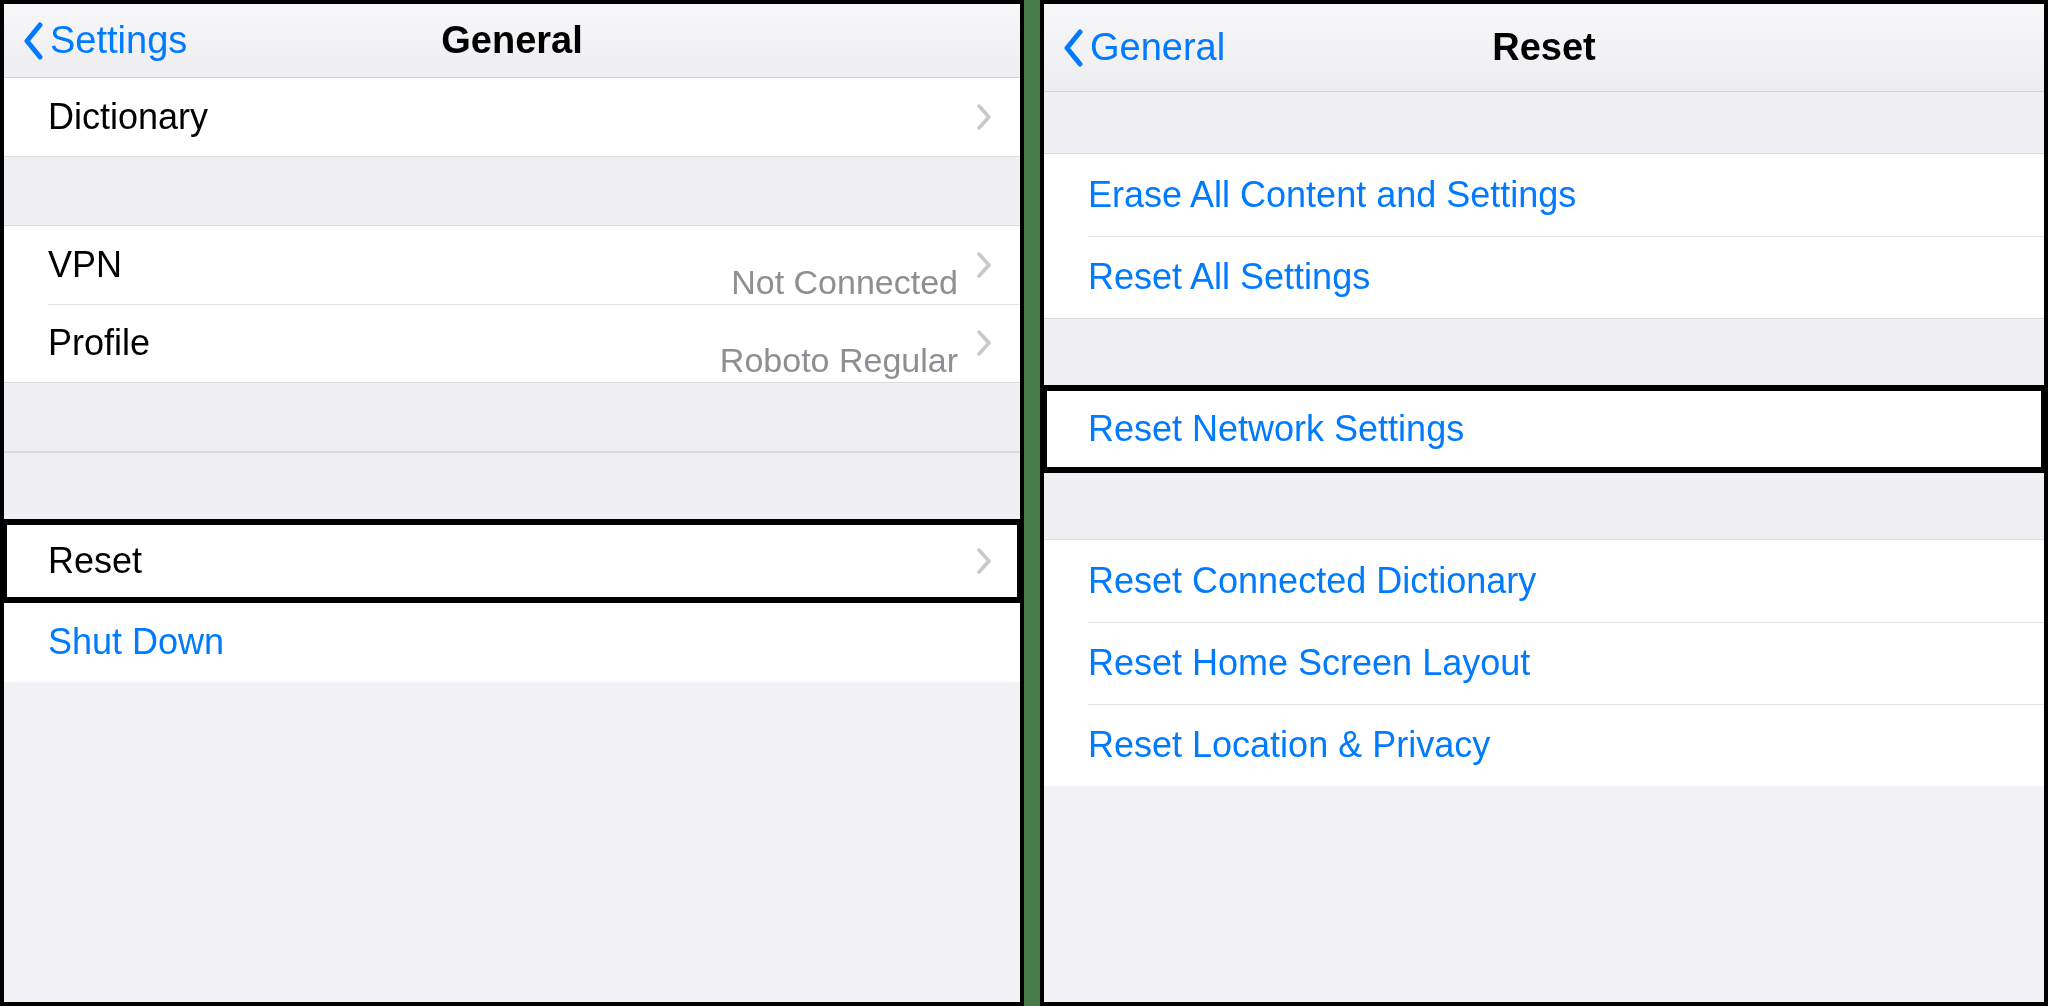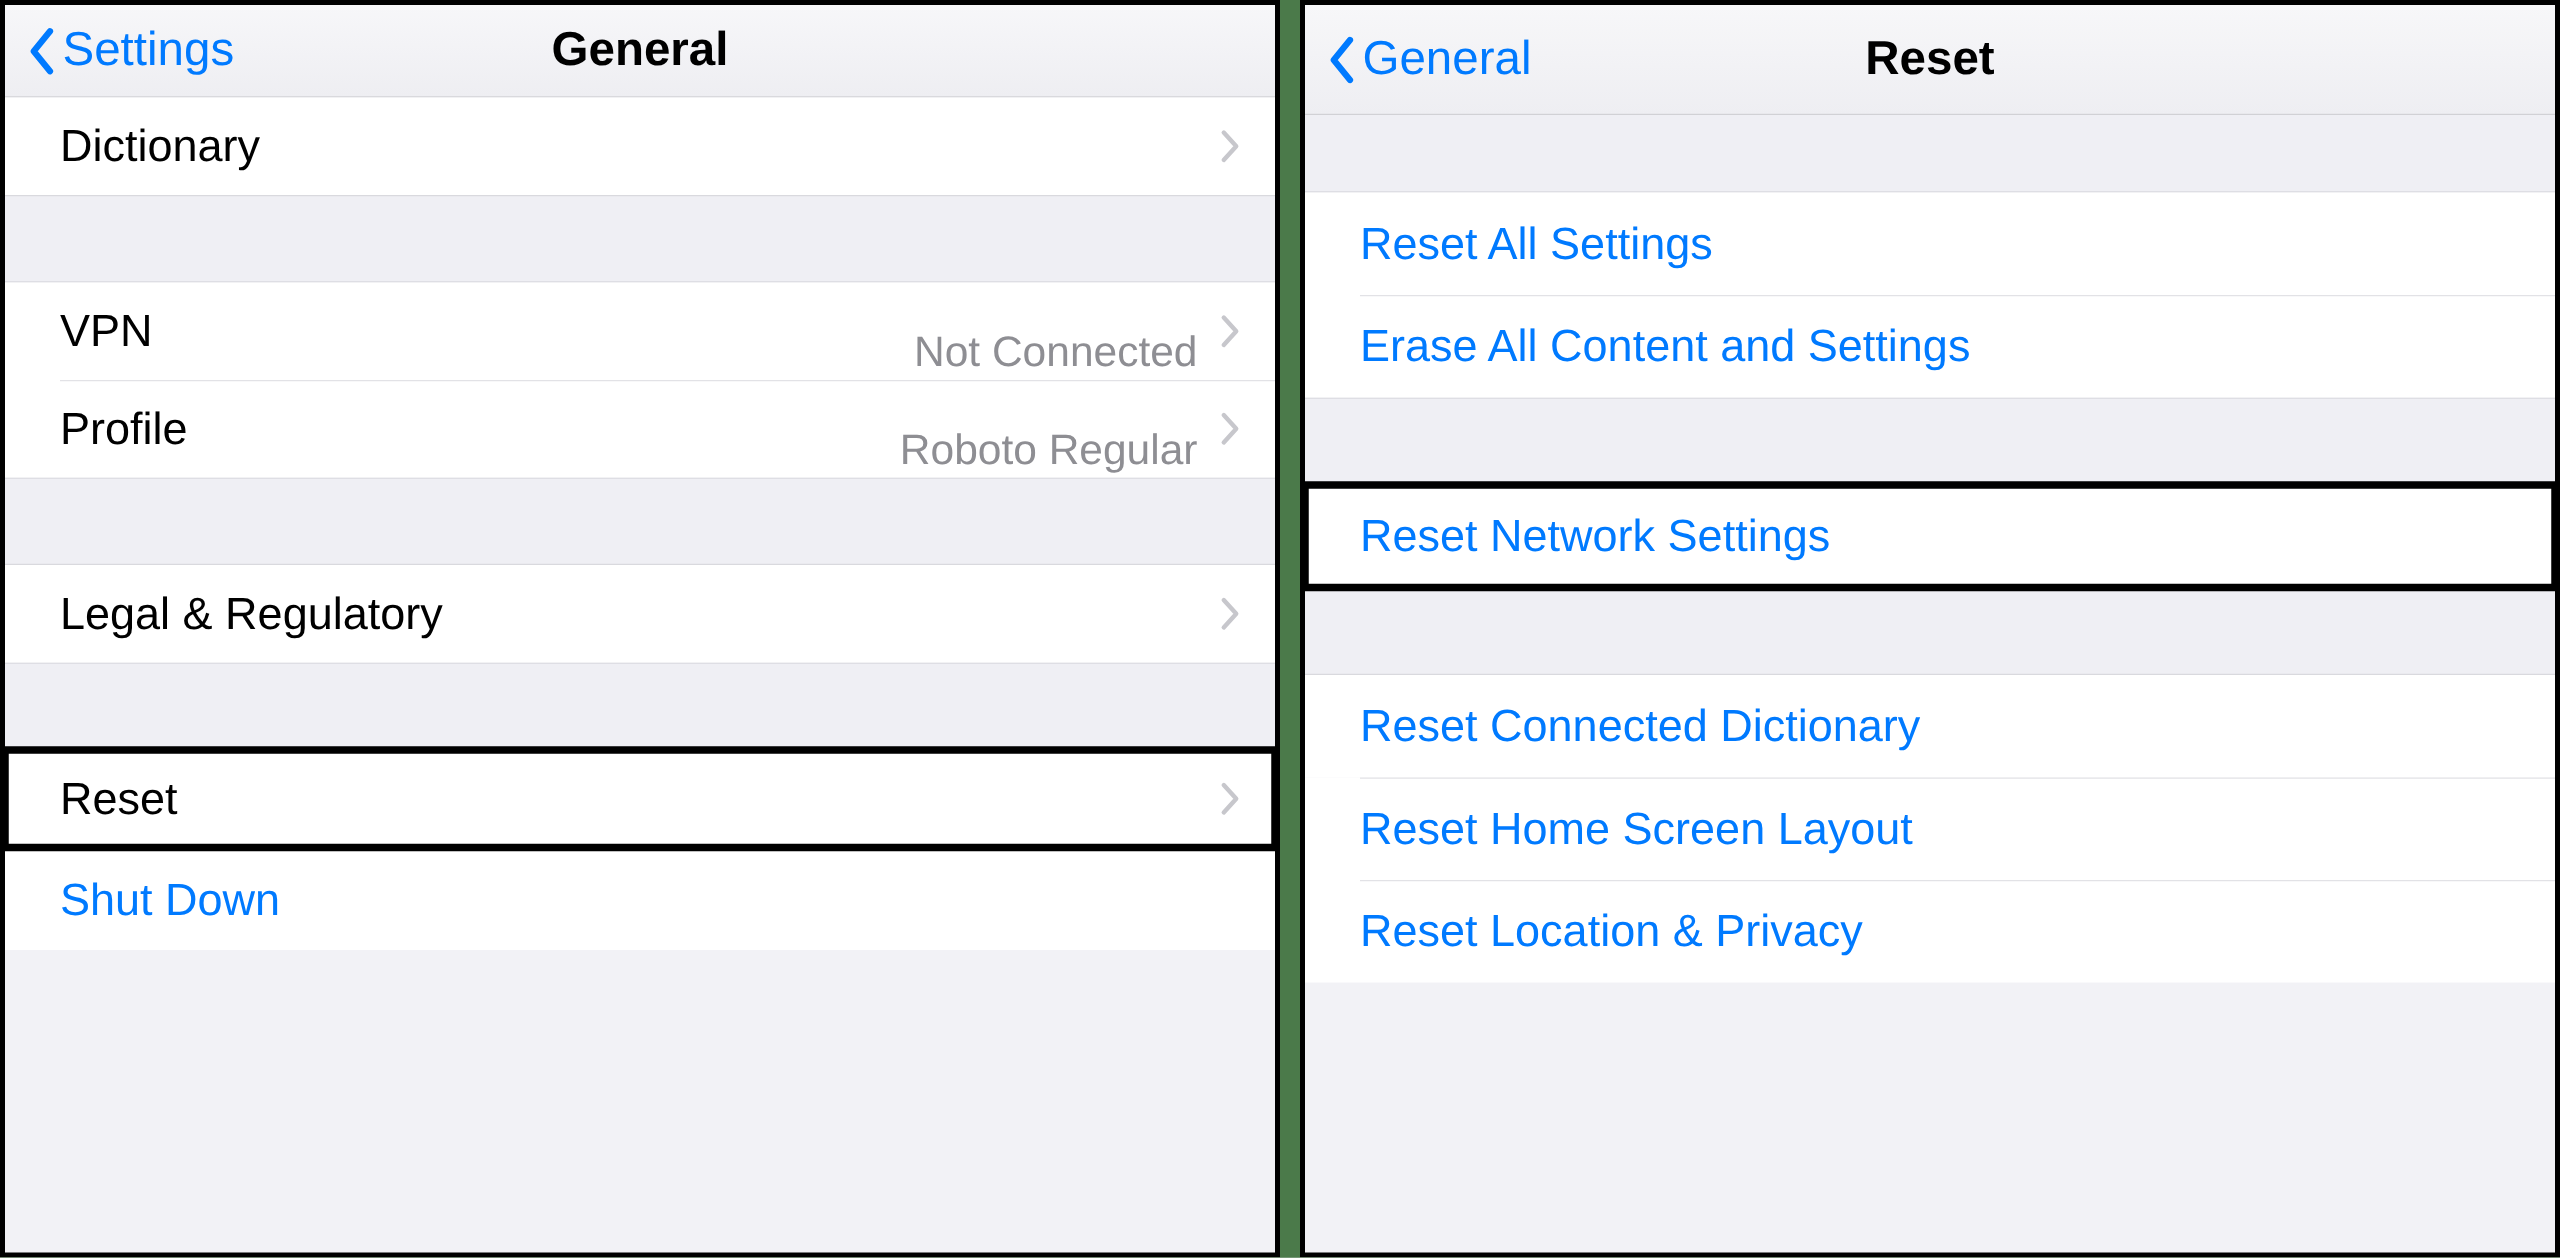--- a/index.html
+++ b/index.html
@@ -122,26 +122,20 @@
     <div class="row">
       <span class="label">Profile</span>
       <span class="value">Roboto Regular</span>
       <svg class="disc" viewBox="0 0 16 28">
         <polyline points="3,3 13,14 3,25" fill="none" stroke="#c7c7cc" stroke-width="3.5" stroke-linecap="round" stroke-linejoin="round"></polyline>
       </svg>
     </div>
 
     <div class="section-gap"></div>
 
-    <div class="row">
-      <span class="label">Legal &amp; Regulatory</span>
-      <svg class="disc" viewBox="0 0 16 28">
-        <polyline points="3,3 13,14 3,25" fill="none" stroke="#c7c7cc" stroke-width="3.5" stroke-linecap="round" stroke-linejoin="round"></polyline>
-      </svg>
-    </div>
 
     <div class="section-gap"></div>
 
     <div class="row highlight">
       <span class="label">Reset</span>
       <svg class="disc" viewBox="0 0 16 28">
         <polyline points="3,3 13,14 3,25" fill="none" stroke="#c7c7cc" stroke-width="3.5" stroke-linecap="round" stroke-linejoin="round"></polyline>
       </svg>
     </div>
 
@@ -157,24 +151,24 @@
           <polyline points="18,3 5,19 18,35" fill="none" stroke="#007aff" stroke-width="5" stroke-linecap="round" stroke-linejoin="round"></polyline>
         </svg>
         <span>General</span>
       </div>
       <div class="title">Reset</div>
     </div>
 
     <div class="section-gap first-gap"></div>
 
     <div class="row link">
-      <span class="label">Reset All Settings</span>
+      <span class="label">Erase All Content and Settings</span>
     </div>
     <div class="row link">
-      <span class="label">Erase All Content and Settings</span>
+      <span class="label">Reset All Settings</span>
     </div>
 
     <div class="section-gap"></div>
 
     <div class="row link highlight">
       <span class="label">Reset Network Settings</span>
     </div>
 
     <div class="section-gap"></div>
 

